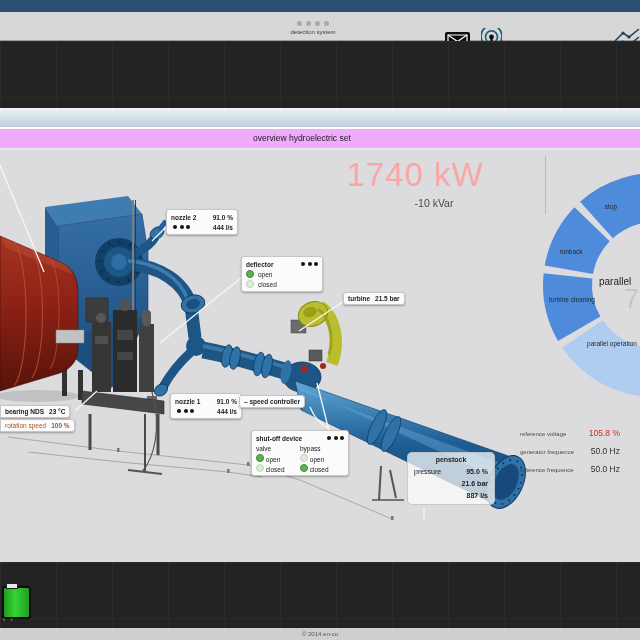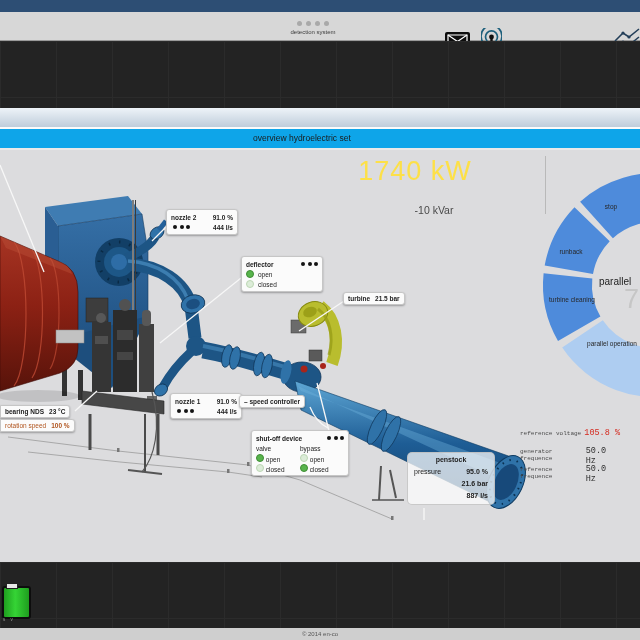--- a/index.html
+++ b/index.html
@@ -13,29 +13,29 @@
   .dots4 i{width:5px;height:5px;border-radius:50%;background:#a9a9a9;display:block;}
   .detect-label{font-size:6px;color:#3c3c3c;margin-top:3px;white-space:nowrap;}
   .icon-abs{position:absolute;}
   .darkband{position:absolute;left:0;width:640px;background-color:#232323;
     background-image:linear-gradient(#2b2b2b 1px,transparent 1px),linear-gradient(90deg,#2b2b2b 1px,transparent 1px);
     background-size:56px 56px;}
   .band1{top:41px;height:67px;}
   .band2{top:562px;height:66px;}
   .gradbar{position:absolute;left:0;top:108px;width:640px;height:19px;
            background:linear-gradient(#eef3f8,#bfcddb);border-bottom:2px solid #fbfbfb;}
-  .titlebar{position:absolute;left:0;top:129px;width:640px;height:19px;background:#0ea5e9;
+  .titlebar{position:absolute;left:0;top:129px;width:640px;height:19px;background:#f0abfc;
             border-bottom:2px solid #e9e9e9;}
   .titlebar span{position:absolute;left:253px;top:4px;font-size:8.5px;color:#1b1b1b;}
   
   .content{position:absolute;left:0;top:150px;width:640px;height:412px;background:#dcdcde;}
   #scene{position:absolute;left:0;top:0;width:640px;height:640px;pointer-events:none;}
   .kw{position:absolute;left:340px;top:156px;width:150px;text-align:center;
-      font-size:27px;color:#fde047;letter-spacing:1px;}
-  .kvar{position:absolute;left:398px;top:197px;width:72px;text-align:center;font-size:10.5px;color:#4a4a4a;margin-top:7px;}
+      font-size:33px;color:#fca5a5;letter-spacing:1px;}
+  .kvar{position:absolute;left:398px;top:197px;width:72px;text-align:center;font-size:10.5px;color:#4a4a4a;}
   .vdiv{position:absolute;left:545px;top:156px;width:1px;height:58px;background:#b9b9b9;}
   
   .pill,.lbox{position:absolute;background:#fbfbfb;border:1px solid #c6c6c6;border-radius:3px;
         box-shadow:0 1px 2px rgba(0,0,0,.3);color:#222;font-size:6.5px;}
   .pill{display:flex;align-items:center;gap:5px;padding:2px 4px;white-space:nowrap;}
   .b{font-weight:bold;}
   .lbox{padding:2px 4px;}
   .row{display:flex;align-items:center;gap:4px;height:10px;white-space:nowrap;}
   .sp{justify-content:space-between;}
   .hdots{display:flex;gap:2.5px;margin-left:auto;}
@@ -45,21 +45,21 @@
   .orange{color:#b0541e;}
   .penbox{position:absolute;background:rgba(252,252,252,.74);border:1px solid rgba(190,190,190,.8);
           border-radius:5px;color:#222;font-size:7px;padding:3px 6px;}
   .penbox .hd{text-align:center;font-weight:bold;margin-bottom:2px;}
   .penrow{display:flex;justify-content:space-between;height:12px;align-items:center;}
   
   .wlabel{position:absolute;font-size:6.5px;color:#272727;text-align:center;line-height:7.5px;}
   .wcenter{position:absolute;font-size:10px;font-weight:normal;color:#222;}
   .wvalue{position:absolute;font-size:27px;font-weight:400;color:#c6c6c6;}
   
-  .meas{position:absolute;left:520px;top:428px;width:100px;font-family:Liberation Mono, monospace;}
+  .meas{position:absolute;left:520px;top:428px;width:100px;}
   .mrow{display:flex;justify-content:space-between;align-items:baseline;height:18px;}
   .mlab{font-size:6px;color:#4a4a4a;}
   .mval{font-size:8.5px;color:#2f2f2f;}
   .mval.on{color:#d42b20;}
   
   .footer{position:absolute;left:0;top:628px;width:640px;height:12px;background:#cfcfcf;}
   .footer span{position:absolute;left:0;width:640px;text-align:center;top:3px;font-size:6px;color:#555;}
   .battery{position:absolute;left:2px;top:586px;width:25px;height:29px;background:linear-gradient(90deg,#1f9e1f,#35d435 45%,#1f9e1f);
            border:2px solid #0d0d0d;border-radius:3px;}
   .battery:before{content:"";position:absolute;left:2px;top:-5px;width:10px;height:4px;background:#e9e9e9;border:1px solid #222;}

